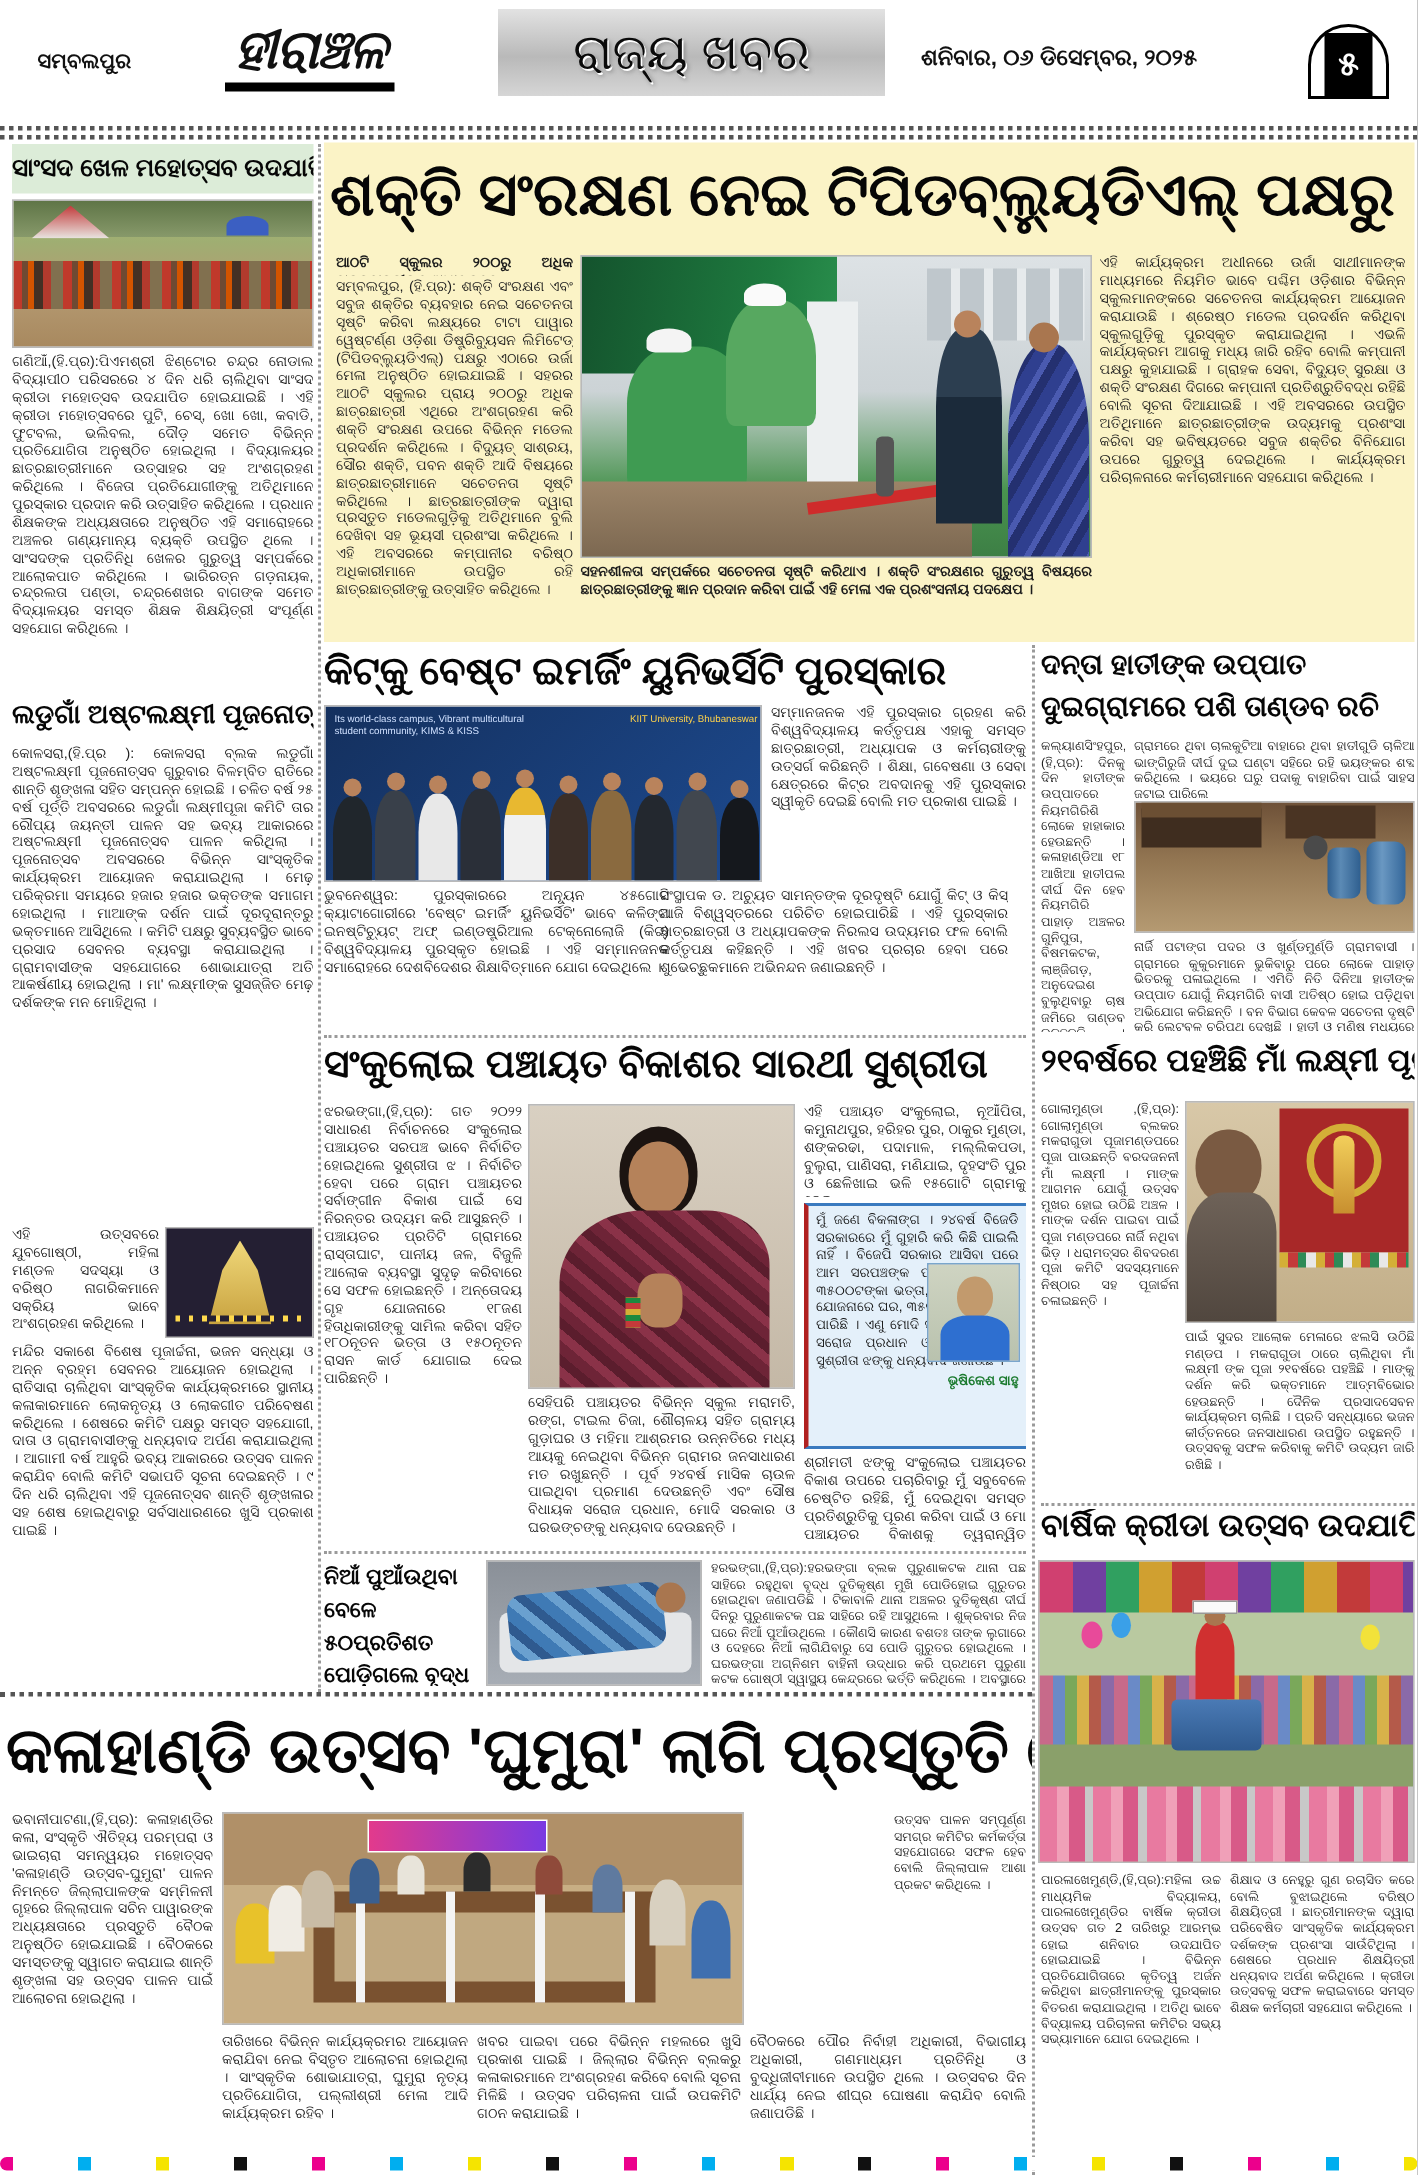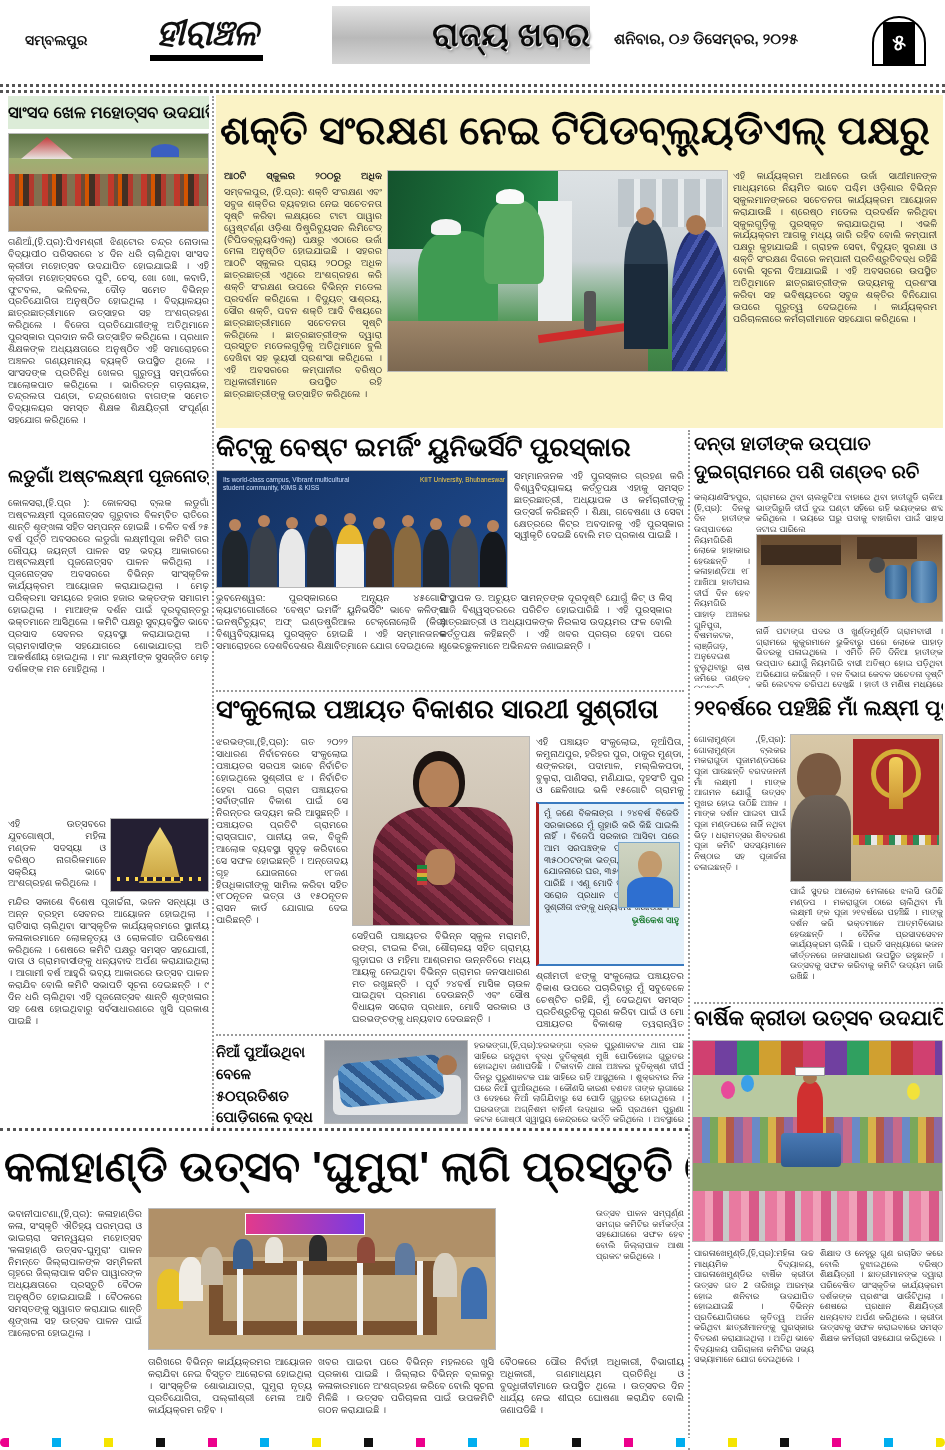--- a/index.html
+++ b/index.html
@@ -10,21 +10,21 @@
   .hl{font-weight:bold;color:#060606;overflow:hidden}
   .bt{font-size:9.5px;line-height:1.25;text-align:justify;color:#1c1c1c;overflow:hidden}
   .tiny{font-size:8.5px;line-height:1.25;text-align:justify;color:#1c1c1c;overflow:hidden}
   .ph{position:absolute;overflow:hidden;background:#cfcfcf;border:1px solid #b9b9b9}
   .dv{position:absolute;width:0;border-left:2px dotted #9a9a9a}
   .dh{position:absolute;height:0;border-top:2px dotted #9a9a9a}
   .pp{position:relative;flex:0 0 auto;border-radius:45% 45% 0 0;margin:0 1px}
   .pp::before{content:"";position:absolute;top:-12px;left:50%;transform:translateX(-50%);
               width:12px;height:12px;border-radius:50%;background:#b9835c}
   .band{background:linear-gradient(180deg,#e2e2e2 0%,#b9b9b9 55%,#d6d6d6 100%)}
-  .band span{display:block;text-align:right;font-weight:bold;font-size:33px;line-height:58px;
+  .band span{display:block;text-align:center;font-weight:normal;font-size:33px;line-height:58px;
              color:#0a0a0a;text-shadow:1px 1px 0 #fff,2px 2px 3px #8a8a8a}
   .quote{background:#e4f0fa;border-top:2px solid #3a7abf;border-bottom:2px solid #3a7abf;
          border-left:3px solid #b02020;padding:4px 5px;font-size:9px;line-height:1.3;text-align:justify}
   .dots{background:repeating-linear-gradient(90deg,
         #ec008c 0 9px,#fff 9px 52px,#00aeef 52px 61px,#fff 61px 104px,
         #f5e400 104px 113px,#fff 113px 156px,#111 156px 165px,#fff 165px 208px)}
 </style>
 </head>
 <body>
 
@@ -98,20 +98,21 @@
     <div class="abs" style="left:108px;top:18px;width:28px;height:15px;background:#fafafa;border-radius:50% 50% 20% 20%"></div>
     <div class="abs" style="left:0;top:150px;width:260px;height:52px;background:linear-gradient(180deg,#9c8468,#7b6750)"></div>
     <div class="abs" style="left:150px;top:158px;width:90px;height:8px;background:#cf2b2b;transform:rotate(-8deg)"></div>
     <div class="abs" style="left:196px;top:120px;width:12px;height:40px;background:#555;border-radius:4px"></div>
     <div class="abs" style="left:236px;top:48px;width:44px;height:130px;background:linear-gradient(180deg,#2c3e50 0 35%,#1b2a3a 35% 100%);border-radius:40% 40% 0 0"></div>
     <div class="abs" style="left:248px;top:36px;width:18px;height:18px;border-radius:50%;background:#b9835c"></div>
     <div class="abs" style="left:284px;top:58px;width:54px;height:144px;background:repeating-linear-gradient(120deg,#2f3f8f 0 8px,#4a5ab0 8px 12px,#243070 12px 18px);border-radius:45% 45% 0 0"></div>
     <div class="abs" style="left:298px;top:44px;width:20px;height:20px;border-radius:50%;background:#a9764f"></div>
   </div>
 
+  <div class="abs bt" style="left:387px;top:376px;width:341px;height:48px;font-weight:bold">ସହନଶୀଳତା ସମ୍ପର୍କରେ ସଚେତନତା ସୃଷ୍ଟି କରିଥାଏ । ଶକ୍ତି ସଂରକ୍ଷଣର ଗୁରୁତ୍ୱ ବିଷୟରେ ଛାତ୍ରଛାତ୍ରୀଙ୍କୁ ଜ୍ଞାନ ପ୍ରଦାନ କରିବା ପାଇଁ ଏହି ମେଳା ଏକ ପ୍ରଶଂସନୀୟ ପଦକ୍ଷେପ ।</div>
 
   <div class="abs bt" style="left:733px;top:170px;width:204px;height:254px">ଏହି କାର୍ଯ୍ୟକ୍ରମ ଅଧୀନରେ ଉର୍ଜା ସାଥୀମାନଙ୍କ ମାଧ୍ୟମରେ ନିୟମିତ ଭାବେ ପଶ୍ଚିମ ଓଡ଼ିଶାର ବିଭିନ୍ନ ସ୍କୁଲମାନଙ୍କରେ ସଚେତନତା କାର୍ଯ୍ୟକ୍ରମ ଆୟୋଜନ କରାଯାଉଛି । ଶ୍ରେଷ୍ଠ ମଡେଲ ପ୍ରଦର୍ଶନ କରିଥିବା ସ୍କୁଲଗୁଡ଼ିକୁ ପୁରସ୍କୃତ କରାଯାଇଥିଲା । ଏଭଳି କାର୍ଯ୍ୟକ୍ରମ ଆଗକୁ ମଧ୍ୟ ଜାରି ରହିବ ବୋଲି କମ୍ପାନୀ ପକ୍ଷରୁ କୁହାଯାଇଛି । ଗ୍ରାହକ ସେବା, ବିଦ୍ୟୁତ୍ ସୁରକ୍ଷା ଓ ଶକ୍ତି ସଂରକ୍ଷଣ ଦିଗରେ କମ୍ପାନୀ ପ୍ରତିଶ୍ରୁତିବଦ୍ଧ ରହିଛି ବୋଲି ସୂଚନା ଦିଆଯାଇଛି । ଏହି ଅବସରରେ ଉପସ୍ଥିତ ଅତିଥିମାନେ ଛାତ୍ରଛାତ୍ରୀଙ୍କ ଉଦ୍ୟମକୁ ପ୍ରଶଂସା କରିବା ସହ ଭବିଷ୍ୟତରେ ସବୁଜ ଶକ୍ତିର ବିନିଯୋଗ ଉପରେ ଗୁରୁତ୍ୱ ଦେଇଥିଲେ । କାର୍ଯ୍ୟକ୍ରମ ପରିଚାଳନାରେ କର୍ମଚାରୀମାନେ ସହଯୋଗ କରିଥିଲେ ।</div>
 
   <div class="abs hl" style="left:216px;top:432px;width:468px;height:34px;font-size:26px;font-weight:800;white-space:nowrap">କିଟ୍‌କୁ ବେଷ୍ଟ ଇମର୍ଜିଂ ୟୁନିଭର୍ସିଟି ପୁରସ୍କାର</div>
 
   <div class="ph" style="left:216px;top:470px;width:292px;height:118px;background:linear-gradient(135deg,#14305e,#1d4a8f)">
     <div class="abs" style="left:6px;top:5px;width:130px;font-size:6.5px;line-height:1.3;color:#cfe0ff">Its world-class campus, Vibrant multicultural student community, KIMS &amp; KISS</div>
     <div class="abs" style="left:182px;top:5px;width:106px;font-size:6.5px;color:#ffd24a;text-align:right">KIIT University, Bhubaneswar</div>
     <div class="abs" style="left:0;bottom:0;width:100%;height:66px;display:flex;align-items:flex-end;padding-left:4px">
       <div class="pp" style="width:26px;height:56px;background:#20262c"></div>

